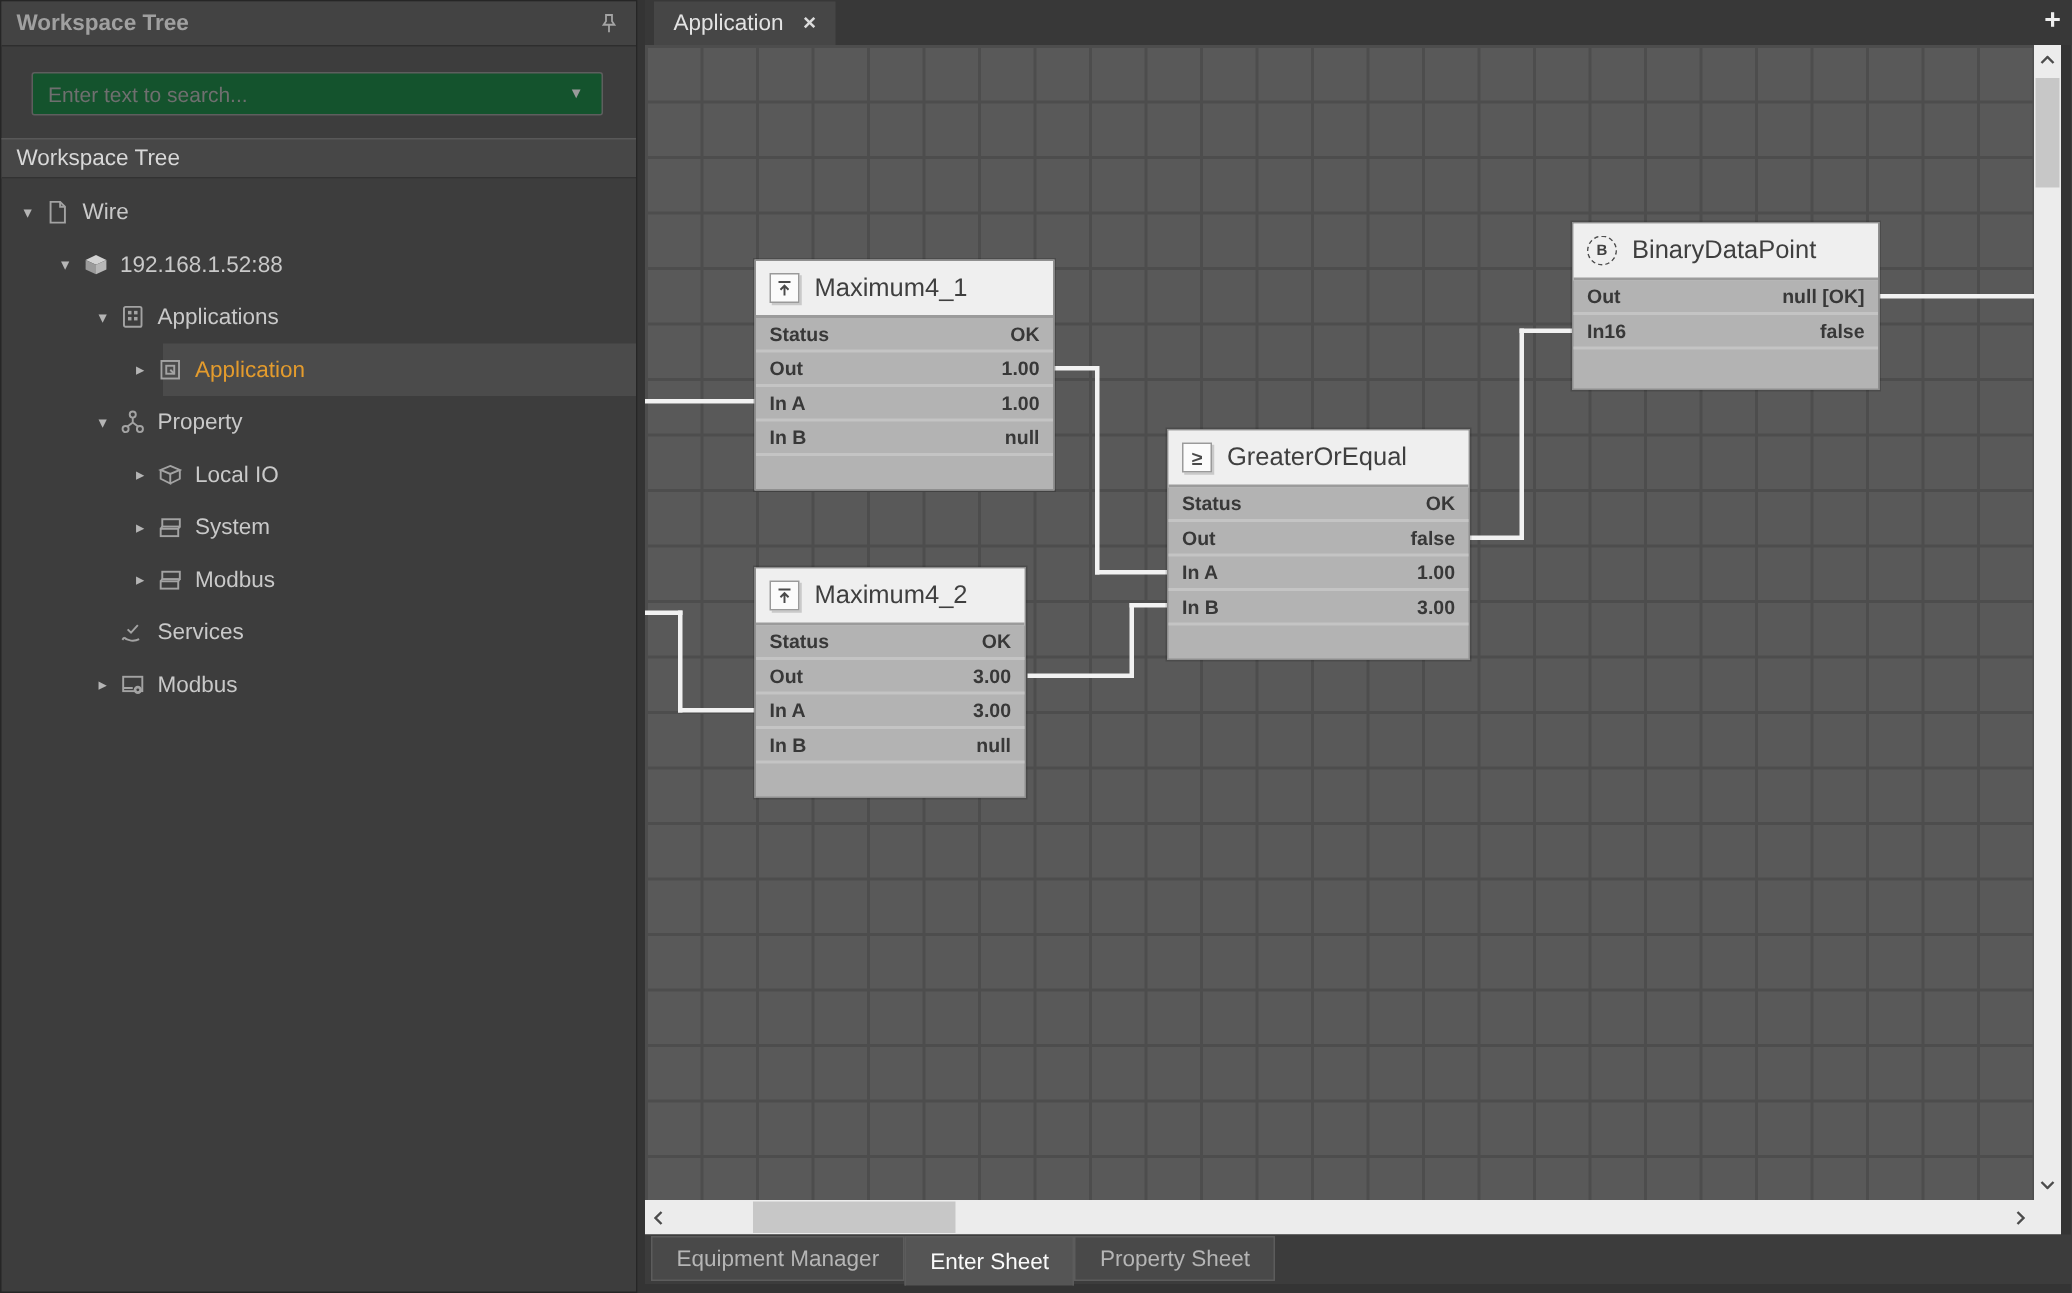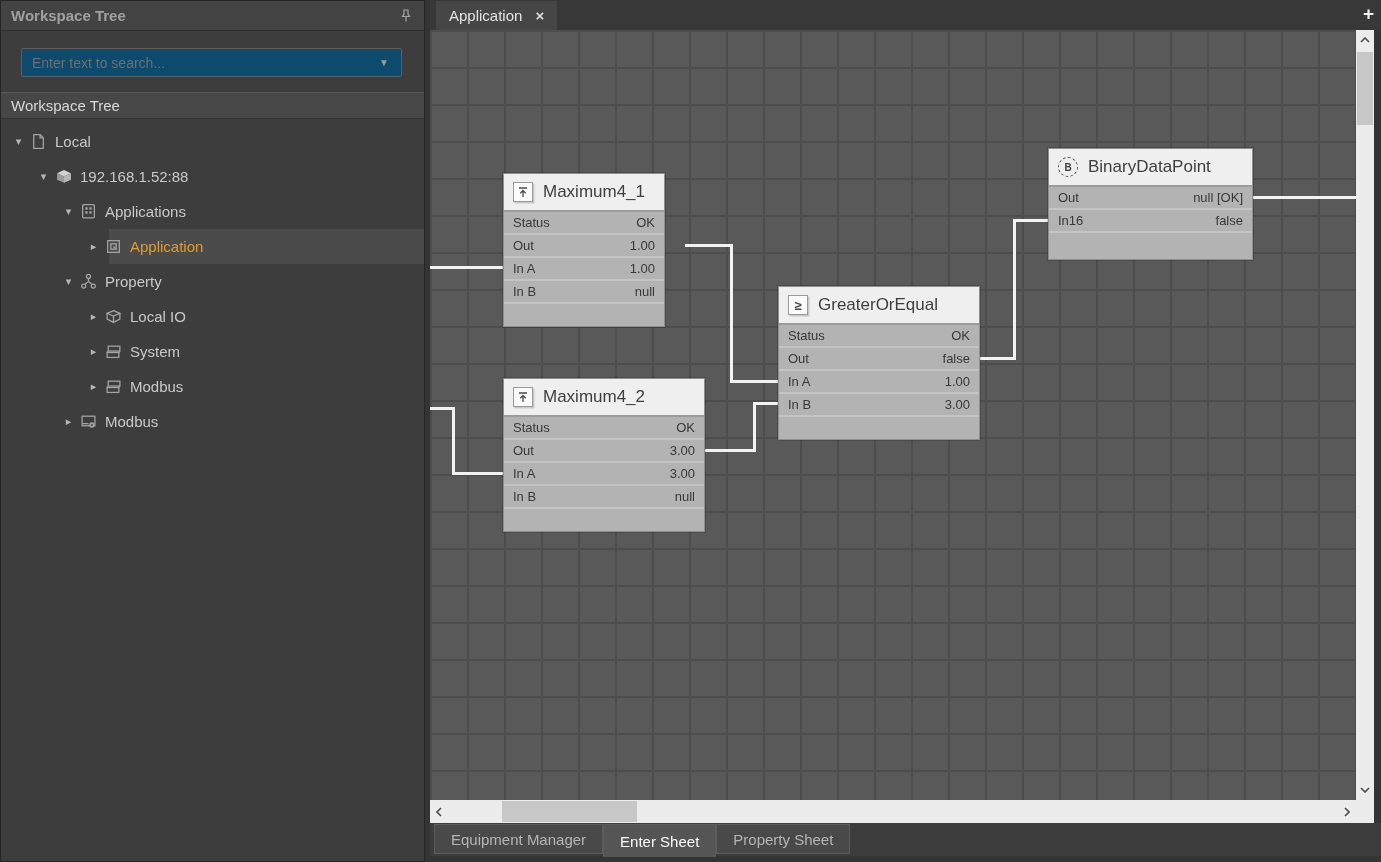--- a/index.html
+++ b/index.html
@@ -8,21 +8,21 @@
 
   
   .sidebar { position:absolute; left:0; top:0; width:425px; height:862px;
              background:#3d3d3d; border:1px solid #262626; }
   .sb-header { height:30px; background:#434343; display:flex; align-items:center;
                padding:0 10px; color:#a0a0a0; font-weight:bold; font-size:15px;
                border-bottom:1px solid #2e2e2e; }
   .sb-header .spacer { flex:1; }
   .pin { width:16px; height:16px; opacity:.85; }
   .search-wrap { padding:17px 22px 15px 20px; }
-  .search-box { position:relative; height:29px; background:#0c4a6e;
+  .search-box { position:relative; height:29px; background:#14532d;
                 border:1px solid #5e5e5e; border-radius:2px; display:flex; align-items:center; }
   .search-box input { flex:1; background:transparent; border:none; outline:none;
                       color:#bdbdbd; font-size:14px; padding:0 10px;
                       font-family:"Liberation Sans", sans-serif; }
   .search-box input::placeholder { color:#6f6f6f; }
   .dd-arrow { color:#9a9a9a; font-size:10px; padding:0 12px; cursor:default; }
   .section-row { height:27px; background:#474747; border-top:1px solid #585858;
                  border-bottom:1px solid #323232; display:flex; align-items:center;
                  padding-left:10px; color:#d8d8d8; font-size:15px; }
   .tree { padding-top:5px; }
@@ -59,21 +59,21 @@
            display:flex; align-items:center; padding:0 9px; gap:10px;
            color:#3f3f3f; font-size:17px; flex:none; }
   .bicon { width:20px; height:20px; border:1px solid #9a9a9a; background:#fbfbfb;
            box-shadow:1.5px 1.5px 0 #c9c9c9; display:flex; align-items:center;
            justify-content:center; color:#4a4a4a; font-weight:bold; font-size:13px; flex:none; }
   .bicon svg { display:block; }
   .bicon-round { width:20px; height:20px; border:1.6px dashed #4f4f4f; border-radius:50%;
                  display:flex; align-items:center; justify-content:center;
                  font-size:10px; font-weight:bold; color:#3f3f3f; flex:none; }
   .prop { height:23px; border-bottom:2px solid #c4c4c4; display:flex; align-items:center;
-          justify-content:space-between; padding:0 9px; font-size:13px; font-weight:normal;
+          justify-content:space-between; padding:0 9px; font-size:13px; font-weight:bold;
           color:#383838; flex:none; }
   .bfoot { flex:1; }
 
   
   .vscroll { position:absolute; left:1356px; top:30px; width:18px; height:770px; background:#ececec; }
   .vscroll .thumb { position:absolute; left:1px; top:22px; width:16px; height:73px; background:#c7c7c7; }
   .hscroll { position:absolute; left:430px; top:800px; width:926px; height:23px; background:#ececec; }
   .hscroll .thumb { position:absolute; left:72px; top:1px; width:135px; height:21px; background:#c7c7c7; }
   .corner { position:absolute; left:1356px; top:800px; width:18px; height:23px; background:#ececec; }
   .sarrow { position:absolute; display:flex; align-items:center; justify-content:center; }
@@ -115,21 +115,21 @@
   <div class="tree">
 
     <div class="trow lvl0">
       <span class="exp">▾</span>
       <span class="ticon">
         <svg width="15" height="17" viewBox="0 0 14 16">
             <path class="icon-stroke" d="M2.5 1.5h6l3 3v10h-9z"></path>
             <path class="icon-stroke" d="M8.5 1.5v3h3"></path>
           </svg>
       </span>
-      <span class="tlabel">Local</span>
+      <span class="tlabel">Wire</span>
     </div>
 
     <div class="trow lvl1">
       <span class="exp">▾</span>
       <span class="ticon">
         <svg width="18" height="16" viewBox="0 0 16 15">
             <path d="M8 1l6.5 3L8 7 1.5 4z" fill="#d2d2d2"></path>
             <path d="M1.5 4v6L8 13V7z" fill="#9a9a9a"></path>
             <path d="M14.5 4v6L8 13V7z" fill="#b7b7b7"></path>
           </svg>
@@ -204,20 +204,31 @@
       <span class="ticon">
         <svg width="17" height="16" viewBox="0 0 16 15">
             <rect class="icon-stroke" x="3" y="2" width="11" height="4.6"></rect>
             <rect class="icon-stroke" x="2" y="8" width="11" height="4.6"></rect>
             <path class="icon-stroke" d="M3 6.6L2 8M14 6.6l-1 1.4"></path>
           </svg>
       </span>
       <span class="tlabel">Modbus</span>
     </div>
 
+    <div class="trow lvl2">
+      <span class="exp"></span>
+      <span class="ticon">
+        <svg width="17" height="17" viewBox="0 0 16 16">
+            <path class="icon-stroke" d="M4.8 6.2l2.1 2.1 4.3-4.8"></path>
+            <path class="icon-stroke" d="M2.5 11.3c2 2.1 6.5 2.7 9.5 1"></path>
+            <path class="icon-stroke" d="M2.5 11.3l-1 1.5"></path>
+          </svg>
+      </span>
+      <span class="tlabel">Services</span>
+    </div>
 
     <div class="trow lvl2">
       <span class="exp">▸</span>
       <span class="ticon">
         <svg width="17" height="17" viewBox="0 0 16 16">
             <rect class="icon-stroke" x="2" y="3" width="12" height="9"></rect>
             <path class="icon-stroke" d="M2 10h6"></path>
             <circle cx="11.2" cy="11.2" r="2.6" fill="#a3a3a3"></circle>
             <circle cx="11.2" cy="11.2" r="0.9" fill="#3d3d3d"></circle>
           </svg>
@@ -246,21 +257,21 @@
   <div class="wire" style="left:22px;top:377px;width:3px;height:68px"></div>
   <div class="wire" style="left:22px;top:442px;width:51px;height:3px"></div>
   <div class="wire" style="left:255px;top:419px;width:71px;height:3px"></div>
   <div class="wire" style="left:323px;top:372px;width:3px;height:50px"></div>
   <div class="wire" style="left:323px;top:372px;width:25px;height:3px"></div>
   <div class="wire" style="left:550px;top:327px;width:36px;height:3px"></div>
   <div class="wire" style="left:583px;top:189px;width:3px;height:141px"></div>
   <div class="wire" style="left:583px;top:189px;width:35px;height:3px"></div>
   <div class="wire" style="left:823px;top:166px;width:103px;height:3px"></div>
 
-  <div class="block" style="left:73px;top:143px;width:162px;height:154px">
+  <div class="block" style="left:73px;top:143px;width:200px;height:154px">
     <div class="bhead">
       <span class="bicon">
         <svg width="14" height="14" viewBox="0 0 14 14">
             <path d="M3 3h8M7 12V6M4.3 8.2L7 5.5l2.7 2.7" stroke="#4a4a4a" stroke-width="1.3" fill="none"></path>
           </svg>
       </span>
       <span class="bname">Maximum4_1</span>
     </div>
     <div class="prop">
       <span>Status</span>
@@ -274,21 +285,21 @@
       <span>In A</span>
       <span>1.00</span>
     </div>
     <div class="prop">
       <span>In B</span>
       <span>null</span>
     </div>
     <div class="bfoot"></div>
   </div>
 
-  <div class="block" style="left:73px;top:348px;width:202px;height:154px">
+  <div class="block" style="left:73px;top:348px;width:181px;height:154px">
     <div class="bhead">
       <span class="bicon">
         <svg width="14" height="14" viewBox="0 0 14 14">
             <path d="M3 3h8M7 12V6M4.3 8.2L7 5.5l2.7 2.7" stroke="#4a4a4a" stroke-width="1.3" fill="none"></path>
           </svg>
       </span>
       <span class="bname">Maximum4_2</span>
     </div>
     <div class="prop">
       <span>Status</span>

